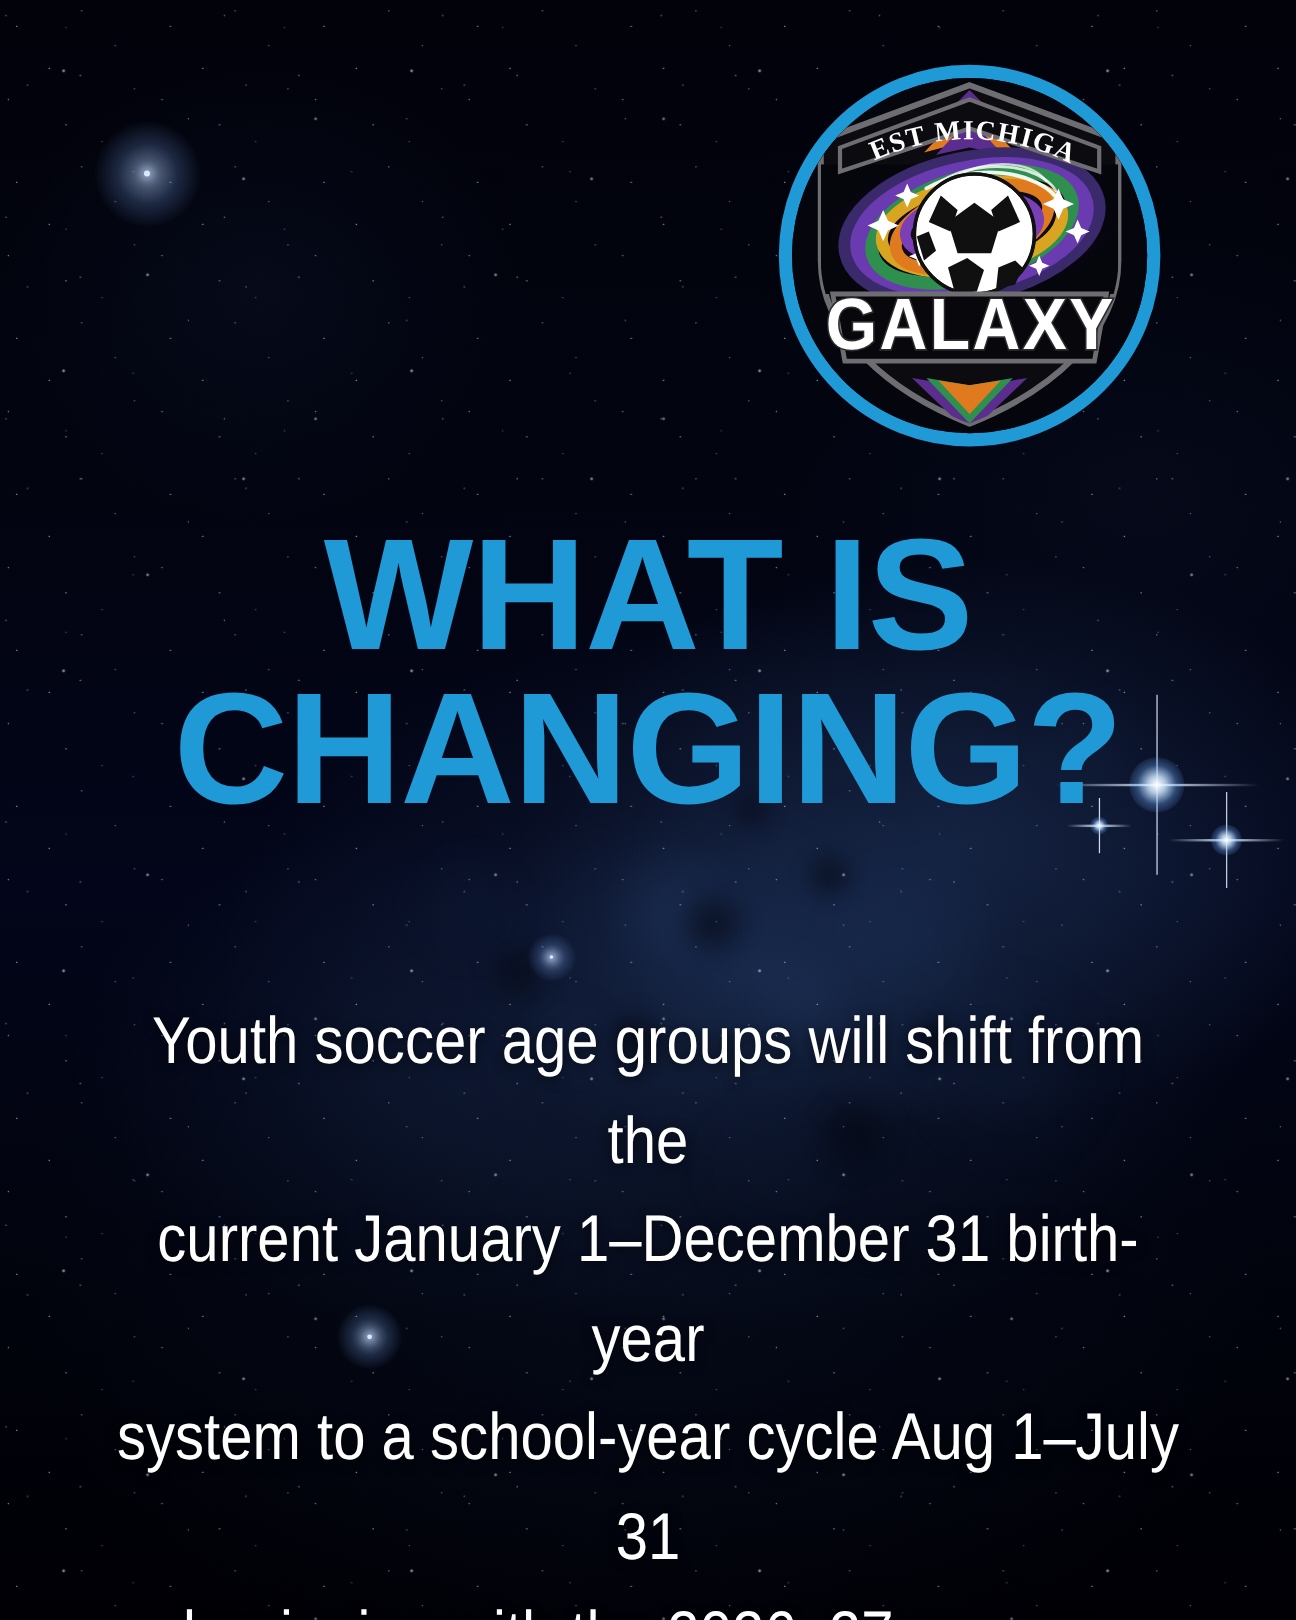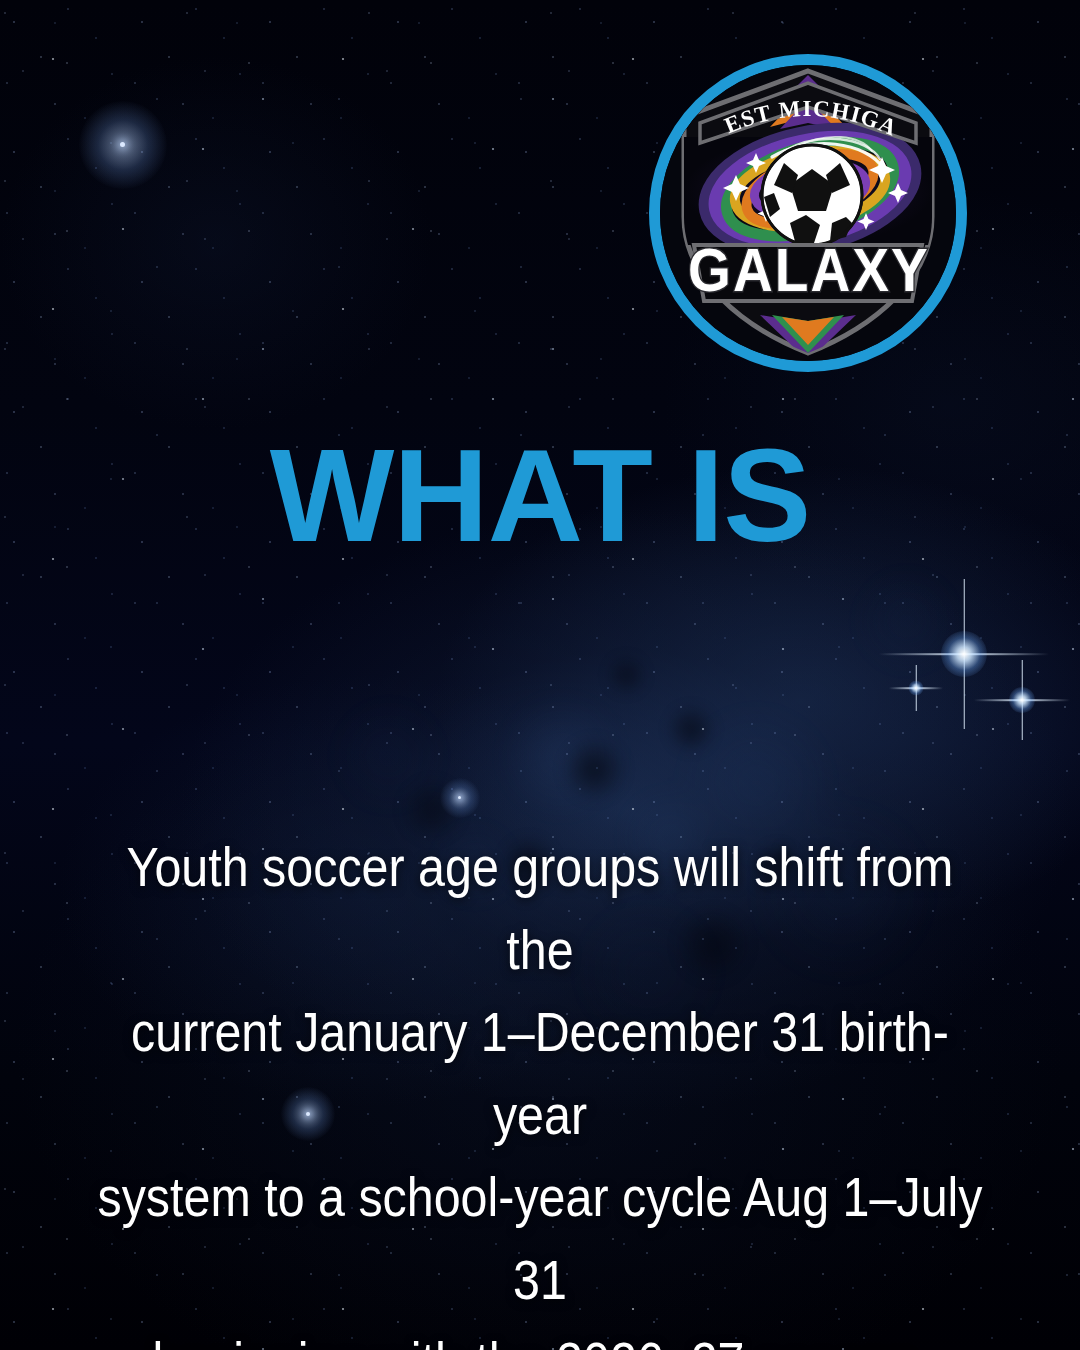--- a/index.html
+++ b/index.html
@@ -303,20 +303,21 @@
         <g>
           <path d="M34 180 L262 180 L252 236 L44 236 Z" fill="#08080c" stroke="#6e6e72" stroke-width="4"></path>
           <text x="148" y="226" text-anchor="middle" font-family="Liberation Sans, sans-serif" font-size="54" font-weight="bold" fill="#ffffff" stroke="#2b2b30" stroke-width="2.5" paint-order="stroke" letter-spacing="2" transform="scale(1.02,1.12) translate(-2,-24)">GALAXY</text>
         </g>
       </svg>
     </div>
   </div>
 
   <h1 class="headline">
     <span class="hl-line">WHAT IS</span>
+    <span class="hl-line">CHANGING?</span>
   </h1>
 
   <p class="body-copy">Youth soccer age groups will shift from the
 current January 1–December 31 birth-year
 system to a school-year cycle  Aug 1–July 31
 beginning with the 2026–27 season.</p>
 
 </div>
 
 </body></html>

